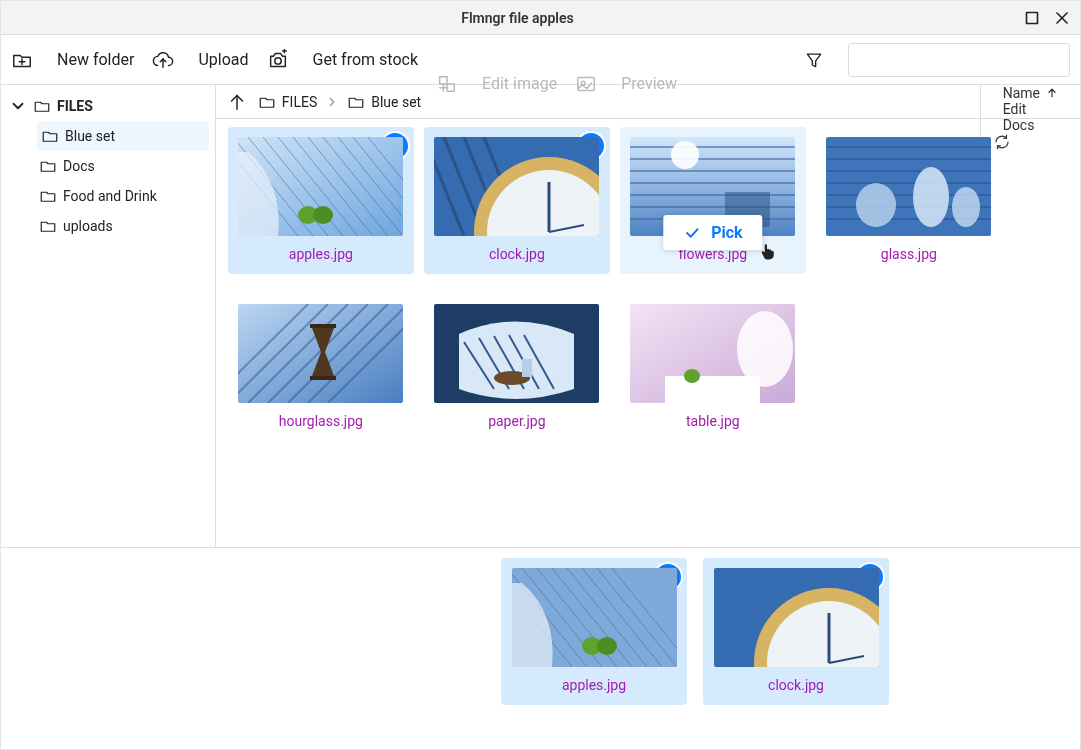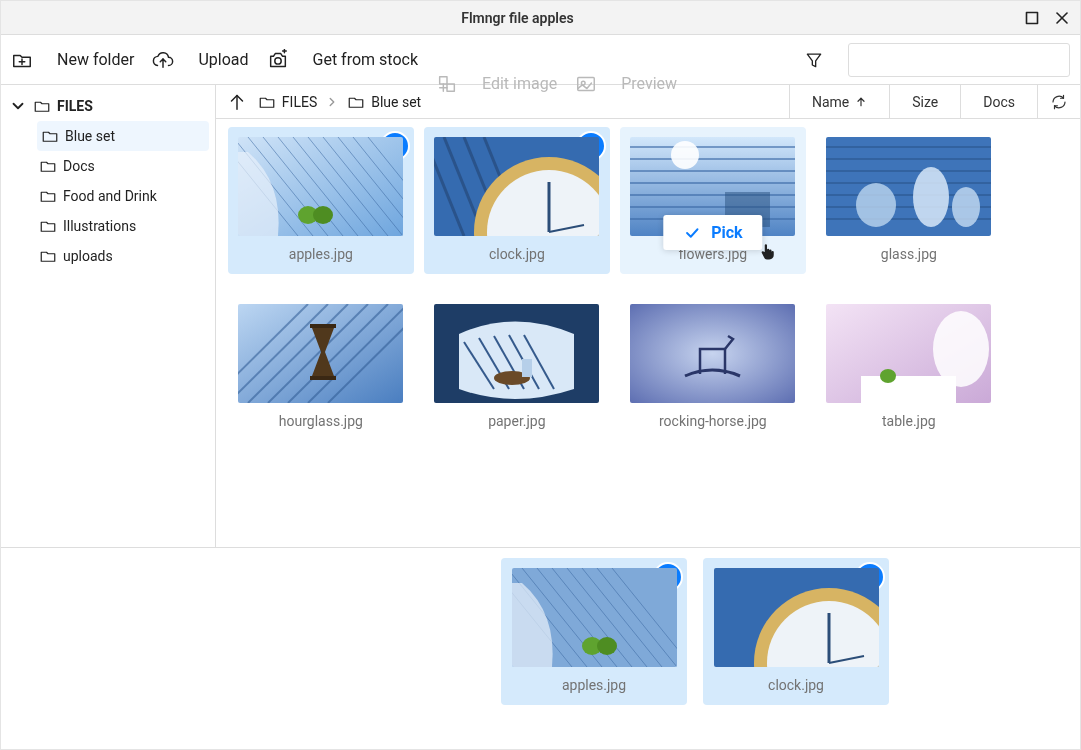--- a/index.html
+++ b/index.html
@@ -56,34 +56,34 @@
   
   .content { flex:1 1 auto; display:flex; flex-direction:column; overflow:hidden; }
 
   
   .breadbar { height:34px; border-bottom:1px solid var(--border2); display:flex; align-items:center; padding:0 0 0 10px; gap:10px; }
   .breadbar .up-ic { width:22px; height:22px; display:flex; align-items:center; justify-content:center; cursor:pointer; }
   .crumbs { display:flex; align-items:center; gap:8px; flex:1 1 auto; }
   .crumb { display:flex; align-items:center; gap:6px; cursor:pointer; }
   .crumb .ic { width:18px; height:18px; display:inline-flex; align-items:center; justify-content:center; }
   .crumb-sep { width:14px; height:14px; display:flex; align-items:center; justify-content:center; color:#999; }
-  .sortbar { display:flex; align-items:stretch; height:100%; }
+  .sortbar { display:flex; align-items:stretch; height:100%;flex-direction:column; }
   .sortbtn { display:flex; align-items:center; gap:6px; padding:0 22px; border-left:1px solid var(--border2); cursor:pointer; font-size:14px; color:#333; }
   .sortbtn.refresh { padding:0 12px; }
   .sortbtn .arrow-up { width:12px; height:12px; display:inline-flex; align-items:center; justify-content:center; }
 
   
   .grid { flex:1 1 auto; overflow:auto; padding:8px 12px; }
   .grid-inner { display:grid; grid-template-columns:repeat(5,186px); gap:20px 10px; }
   .tile { width:186px; border-radius:4px; padding:10px 10px 12px; cursor:pointer; position:relative; }
   .tile.selected { background:var(--selected-tile); }
   .tile.hovered { background:var(--hover-tile); }
   .thumb { width:165px; height:99px; margin:0 auto 10px; border-radius:2px; position:relative; overflow:hidden; }
   .thumb svg { width:100%; height:100%; display:block; }
-  .tile .fname { text-align:center; font-size:14px; color:#737373; }
+  .tile .fname { text-align:center; font-size:14px; color:#a21caf; }
   .check-badge { position:absolute; top:4px; right:4px; width:30px; height:30px; border-radius:50%; background:var(--accent); border:2px solid #fff; display:flex; align-items:center; justify-content:center; }
   .pick-btn { position:absolute; top:88px; left:50%; transform:translateX(-50%); background:#fff; border-radius:3px; box-shadow:0 1px 6px rgba(0,0,0,0.15); padding:8px 20px; display:flex; align-items:center; gap:10px; color:var(--accent); font-weight:700; font-size:16px; cursor:pointer; }
   .pick-btn .ic { width:18px; height:18px; display:inline-flex; align-items:center; justify-content:center; }
   .cursor-hand { position:absolute; top:116px; right:30px; width:18px; height:20px; pointer-events:none; }
 
   
   .footer { height:202px; border-top:1px solid var(--border2); display:flex; align-items:flex-start; padding:10px 18px 10px 500px; gap:16px; }
   .footer .tile { width:186px; padding:10px 10px 12px; background:var(--selected-tile); }
   .footer .spacer2 { flex:1 1 auto; }
   .okbtn { background:var(--btn-blue); color:#fff; font-weight:700; font-size:18px; border:none; width:160px; height:60px; border-radius:2px; cursor:pointer; margin-top:60px; }
@@ -214,28 +214,20 @@
             </svg>
           </span>
         <span>Food and Drink</span>
       </div>
       <div class="tree-row">
         <span class="ic">
             <svg viewBox="0 0 24 24" class="str">
               <path d="M3 7v12h18V9h-9l-2-2H3z"></path>
             </svg>
           </span>
-        <span>Illustrations</span>
-      </div>
-      <div class="tree-row">
-        <span class="ic">
-            <svg viewBox="0 0 24 24" class="str">
-              <path d="M3 7v12h18V9h-9l-2-2H3z"></path>
-            </svg>
-          </span>
         <span>uploads</span>
       </div>
     </div>
   </div>
 
   <div class="content">
 
     <div class="breadbar">
       <span class="up-ic">
         <svg viewBox="0 0 24 24" class="str">
@@ -270,21 +262,21 @@
         <div class="sortbtn">
           <span>Name</span>
           <span class="arrow-up">
               <svg viewBox="0 0 16 16" class="str">
                 <line x1="8" y1="13" x2="8" y2="3"></line>
                 <polyline points="4 7 8 3 12 7"></polyline>
               </svg>
             </span>
         </div>
         <div class="sortbtn">
-          <span>Size</span>
+          <span>Edit</span>
         </div>
         <div class="sortbtn">
           <span>Docs</span>
         </div>
         <div class="sortbtn refresh">
           <span class="ic" style="width:18px;height:18px;">
             <svg viewBox="0 0 24 24" class="str">
                 <path d="M4 12a8 8 0 0 1 14-5"></path>
                 <polyline points="18 3 18 7 14 7"></polyline>
                 <path d="M20 12a8 8 0 0 1-14 5"></path>
@@ -459,37 +451,20 @@
                   <line x1="75" y1="31" x2="105" y2="85"></line>
                   <line x1="90" y1="31" x2="120" y2="85"></line>
                 </g>
               <ellipse cx="78" cy="74" rx="18" ry="7" fill="#6a4a28"></ellipse>
               <rect x="88" y="55" width="10" height="18" fill="#b6cfe9"></rect>
             </svg>
           </div>
           <div class="fname">paper.jpg</div>
         </div>
 
-        <div class="tile">
-          <div class="thumb">
-            <svg viewBox="0 0 165 99" preserveAspectRatio="none">
-              <defs>
-                  <radialGradient id="g-r" cx="50%" cy="50%" r="70%">
-                    <stop offset="0" stop-color="#c7d4ef"></stop>
-                    <stop offset="1" stop-color="#5e6fb2"></stop>
-                  </radialGradient>
-                </defs>
-              <rect width="165" height="99" fill="url(#g-r)"></rect>
-              <path d="M55 72 Q82 60 110 72" stroke="#2a3668" stroke-width="3" fill="none"></path>
-              <path d="M70 70 L70 45 L95 45 L95 70" stroke="#2a3668" stroke-width="2.5" fill="none"></path>
-              <path d="M95 45 L103 35 L98 32" stroke="#2a3668" stroke-width="2.5" fill="none"></path>
-            </svg>
-          </div>
-          <div class="fname">rocking-horse.jpg</div>
-        </div>
 
         <div class="tile">
           <div class="thumb">
             <svg viewBox="0 0 165 99" preserveAspectRatio="none">
               <defs>
                   <linearGradient id="g-t" x1="0" y1="0" x2="1" y2="1">
                     <stop offset="0" stop-color="#f3e3f5"></stop>
                     <stop offset="1" stop-color="#caa9d7"></stop>
                   </linearGradient>
                 </defs>

